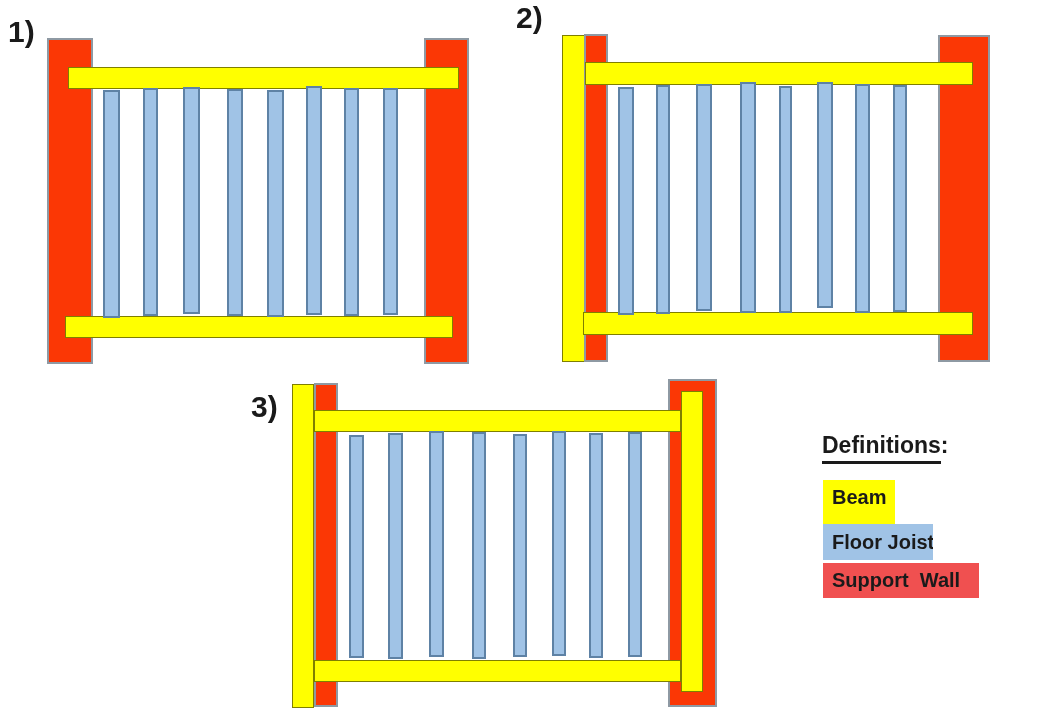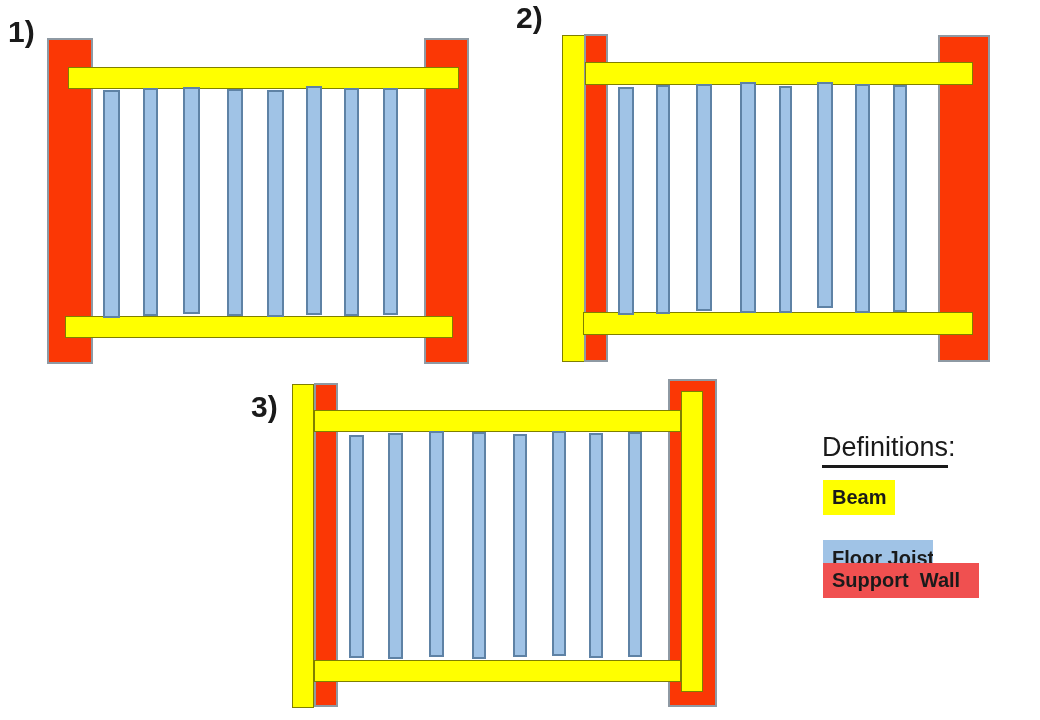--- a/index.html
+++ b/index.html
@@ -7,25 +7,25 @@
   #stage {
     position: relative; width: 1040px; height: 720px;
     font-family: "Liberation Sans", "DejaVu Sans", sans-serif;
     color: var(--text, #1a1a1a); background: var(--background, #fff);
   }
   .shape { position: absolute; }
   .wall  { background: var(--wall-fill, #fb3705);  border: 2px solid var(--wall-border, #8e99a3); }
   .beam  { background: var(--beam-fill, #ffff00);  border: 1.5px solid var(--beam-border, #7f7f00); }
   .joist { background: var(--joist-fill, #a0c3e6); border: 2px solid var(--joist-border, #5e82a5); }
   .dlabel { position: absolute; font-weight: bold; font-size: 30px; line-height: 1; white-space: nowrap; }
-  .legend-title { position: absolute; left: 822px; top: 432px; font-size: 27px; font-weight: normal; white-space: nowrap; }
+  .legend-title { position: absolute; left: 822px; top: 432px; font-size: 23px; font-weight: bold; white-space: nowrap; }
   .legend-title .u { display: inline-block; border-bottom: 3px solid var(--text, #1a1a1a); padding-bottom: 2px; }
   .legend-item { position: absolute; font-size: 20px; font-weight: bold; white-space: pre; padding-left: 9px; overflow: hidden; }
-  .legend-beam  { left: 823px; top: 480px; width: 72px;  height: 35px; line-height: 35px; background: var(--beam-fill, #ffff00); }
-  .legend-joist { left: 823px; top: 540px; width: 110px; height: 36px; line-height: 36px; background: var(--joist-fill, #a0c3e6); }
+  .legend-beam  { left: 823px; top: 480px; width: 72px;  height: 45px; line-height: 35px; background: var(--beam-fill, #ffff00); }
+  .legend-joist { left: 823px; top: 524px; width: 110px; height: 36px; line-height: 36px; background: var(--joist-fill, #a0c3e6); }
   .legend-wall  { left: 823px; top: 563px; width: 156px; height: 35px; line-height: 35px; background: var(--legend-wall-fill, #f05050); }
 </style>
 </head>
 <body>
 
 <div id="stage">
   <div id="diagram-layer">
       <div>
         <div class="dlabel" style="left: 8px; top: 17px;">1)</div>
         <div class="shape wall" style="left: 47px; top: 38px; width: 46px; height: 326px;"></div>

